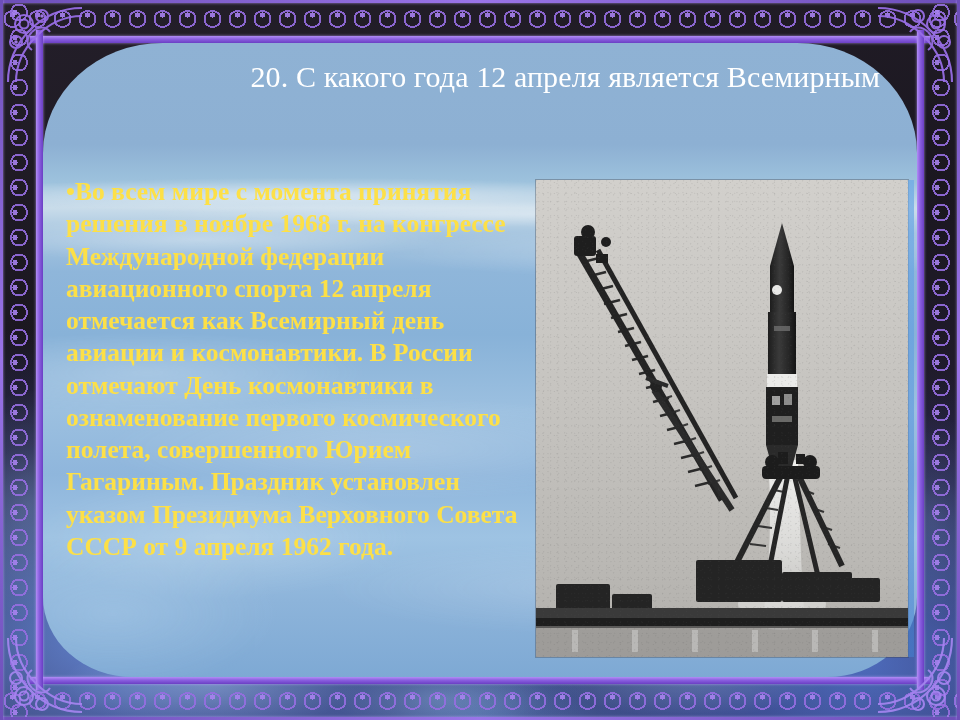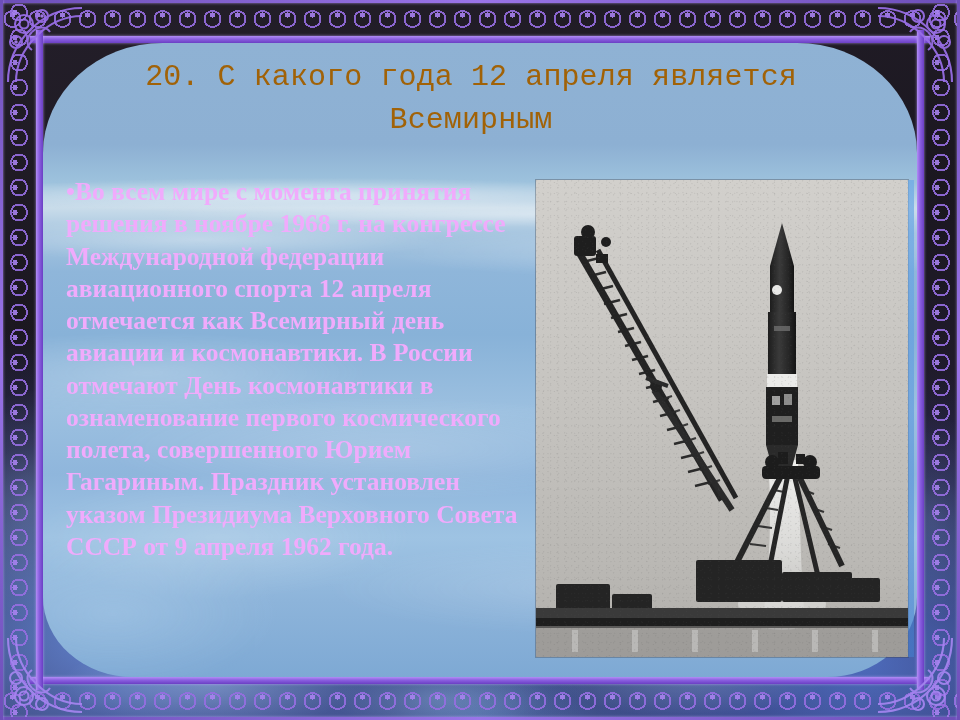--- a/index.html
+++ b/index.html
@@ -143,38 +143,37 @@
       radial-gradient(ellipse 40% 10% at 62% 86%, rgba(255,255,255,0.28), rgba(255,255,255,0) 74%),
       radial-gradient(ellipse 25% 16% at 8% 90%, rgba(200,228,248,0.45), rgba(255,255,255,0) 76%);
   }
 
   
   .title {
     position: absolute;
     left: 62px;
     top: 56px;
     width: 836px;
-    text-align: center;
-    color: #a16207;
+    text-align: right;
+    color: #ffffff;
     font-size: 30px;
     line-height: 1.42;
     font-weight: 400;
     letter-spacing: 0.1px;
-    font-family: Liberation Mono, monospace;
   }
   .title-line-1 { display: block; padding-right: 18px; }
   .title-line-2 { display: block; padding-right: 64px; }
 
   
   .body-text {
     position: absolute;
     left: 66px;
     top: 176px;
     width: 462px;
-    color: #f0abfc;
+    color: #fde047;
     font-size: 25.5px;
     line-height: 1.265;
     font-weight: 600;
     text-indent: 0;
   }
   .bullet { font-weight: 700; }
 
   
   .photo {
     position: absolute;

